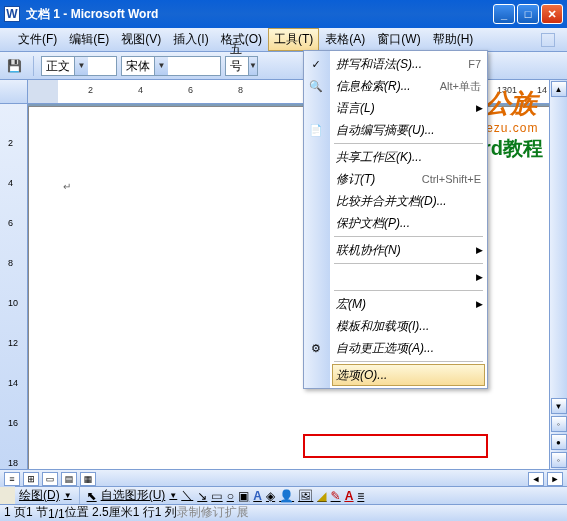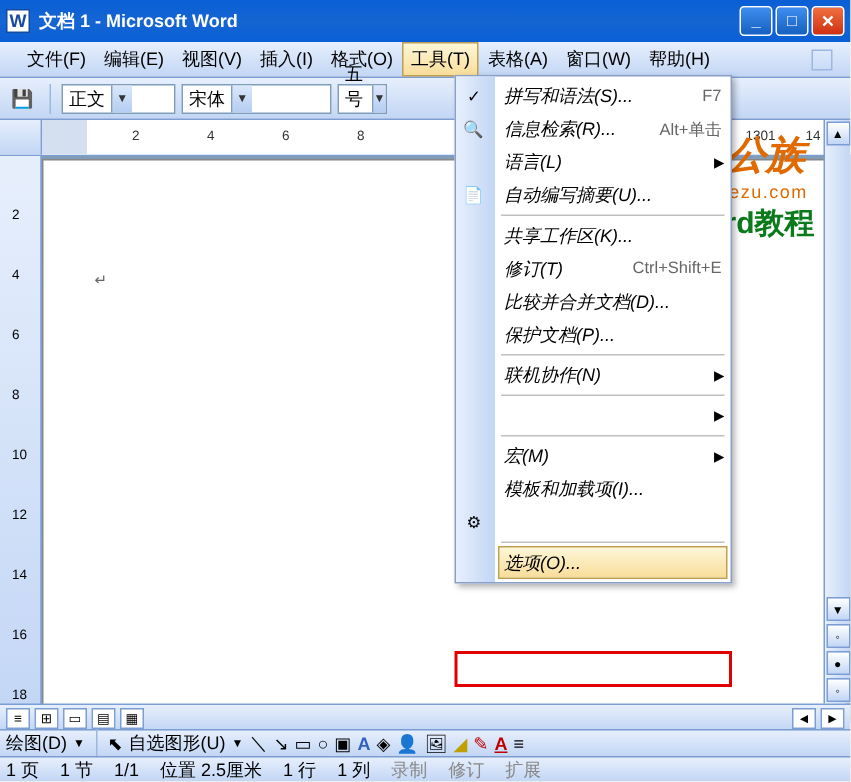--- a/index.html
+++ b/index.html
@@ -40,22 +40,22 @@
 .dd-item.separator { height: 1px; background: #c0c0c0; margin: 2px 4px; padding: 0; }
 .dd-item .lbl { flex: 1; white-space: nowrap; font-style: italic; }
 .dd-item .shortcut { color: #666; font-size: 11px; }
 .dd-item .submenu-arrow { position:absolute; right:4px; font-size:9px; }
 .dd-item.highlight { background: linear-gradient(#fef7d8,#f8dd9a); border: 1px solid #c0a050; margin: 0 2px; padding: 0 3px; height: 22px; }
 .hl-outline { position:absolute; border:2px solid #e00000; pointer-events:none; }
 .side-scroll { position:absolute; right:0; top:80px; bottom:52px; width:18px; background:linear-gradient(to right,#e7effc,#c2d6f5); border-left:1px solid #7d9ed4; display:flex; flex-direction:column; align-items:center; }
 .side-scroll .sbtn { width:16px; height:16px; background:linear-gradient(#fff,#c2d6f5); border:1px solid #7d9ed4; margin:1px; font-size:8px; display:flex; align-items:center; justify-content:center; }
 .bottom-viewbar { position:absolute; bottom:34px; left:0; right:0; height:18px; background:linear-gradient(#e7effc,#c2d6f5); border-top:1px solid #7d9ed4; display:flex; align-items:center; padding:0 4px; gap:3px; }
 .vbtn { width:16px; height:14px; border:1px solid #7d9ed4; background:#fff; font-size:9px; display:flex; align-items:center; justify-content:center; }
-.draw-bar { position:absolute; bottom:17px; left:0; right:0; height:18px; background:linear-gradient(#e7effc,#c2d6f5); border-top:1px solid #7d9ed4; display:flex; align-items:center; padding:0 4px; gap:4px; }
-.status-bar { position:absolute; bottom:0; left:0; right:0; height:17px; background:linear-gradient(#e7effc,#c2d6f5); border-top:1px solid #7d9ed4; display:flex; align-items:center; padding:0 4px; gap:14px; }
+.draw-bar { position:absolute; bottom:17px; left:15px; right:0; height:18px; background:linear-gradient(#e7effc,#c2d6f5); border-top:1px solid #7d9ed4; display:flex; align-items:center; padding:0 4px; gap:4px;text-decoration:underline; }
+.status-bar { position:absolute; bottom:0; left:0; right:0; height:17px; background:linear-gradient(#e7effc,#c2d6f5); border-top:1px solid #7d9ed4; display:flex; align-items:flex-end; padding:0 4px; }
 .status-bar .dim { color:#888; }
 .watermark { position:absolute; right:24px; top:86px; font-family:"Microsoft YaHei",sans-serif; text-align:center; z-index:5; pointer-events:none; }
 .watermark .l1 { font-size:26px; font-weight:bold; color:#e06a00; font-style:italic; }
 .watermark .l2 { font-size:12px; color:#e06a00; letter-spacing:1px; }
 .watermark .l3 { font-size:20px; font-weight:bold; color:#0a7a1a; }
 .dd-icon { position:absolute; left:-22px; width:16px; height:16px; font-size:11px; display:flex; align-items:center; justify-content:center; }
 </style>
 </head>
 <body>
 
@@ -188,20 +188,21 @@
         <div class="dd-item separator"></div>
         <div class="dd-item">
           <span class="lbl">宏(M)</span>
           <span class="submenu-arrow">▶</span>
         </div>
         <div class="dd-item">
           <span class="lbl">模板和加载项(I)...</span>
         </div>
         <div class="dd-item">
           <span class="dd-icon">⚙</span>
+          <span class="lbl">自动更正选项(A)...</span>
         </div>
         <div class="dd-item separator"></div>
         <div class="dd-item highlight">
           <span class="lbl">选项(O)...</span>
         </div>
       </div>
   </div>
 </div>
 
 <div class="hl-outline" style="left:303px; top:434px; width:185px; height:24px"></div>

